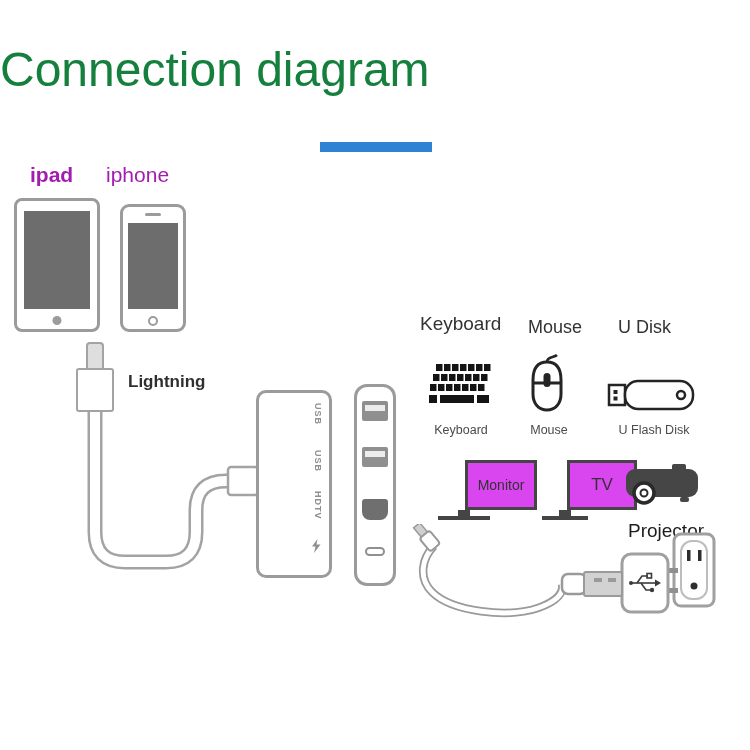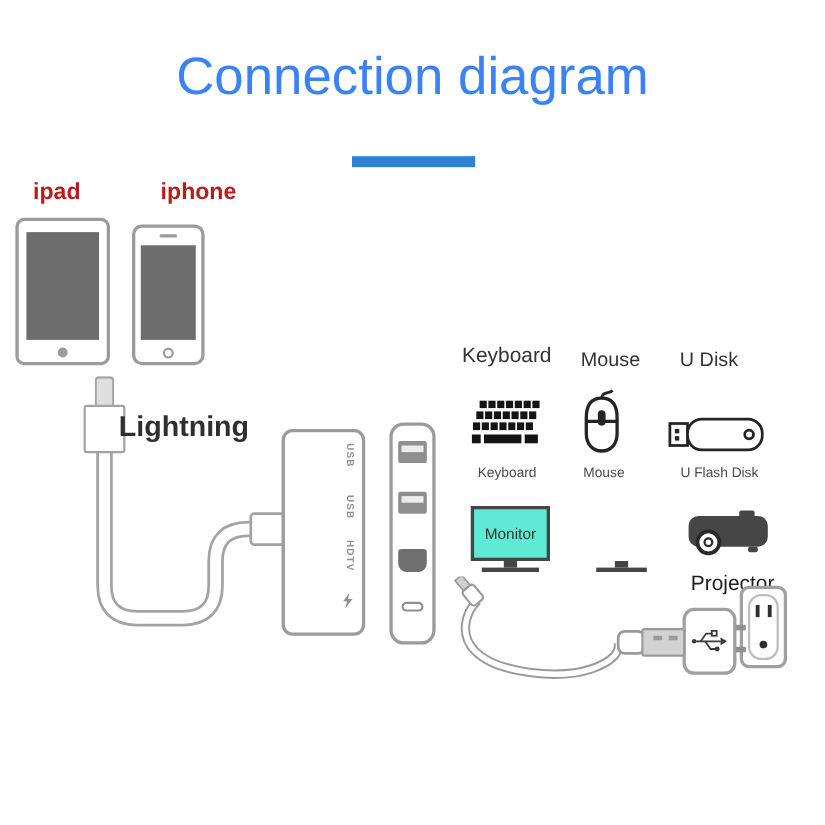--- a/index.html
+++ b/index.html
@@ -4,28 +4,28 @@
 <style>
   * { box-sizing: border-box; margin: 0; padding: 0; }
   html, body { background: #ffffff; }
   #stage {
     position: relative; width: 750px; height: 750px; margin: 0 auto;
     background: #ffffff; overflow: hidden;
     font-family: "Liberation Sans", sans-serif; color: #1a1a1a;
   }
   .abs { position: absolute; }
 
-  .title { top: 42px; left: 0; width: 100%; text-align: center;
-           font-size: 48px; font-weight: 400; color: #3b82f6; }
+  .title { top: 42px; left: 0; width: 100%; 
+           font-size: 48px; font-weight: 400; color: #15803d; }
   .accent-bar { left: 320px; top: 142px; width: 112px; height: 10px; background: #2e82d4; }
 
-  .lbl { color: #b91c1c; }
+  .lbl { color: #a21caf; }
   .lbl-ipad   { left: 30px;  top: 163px; font-size: 21px; font-weight: 600; }
-  .lbl-iphone { left: 106px; top: 163px; font-size: 21px; font-weight: 700; margin-left: 40px; }
-  .lbl-lightning { left: 108px; top: 372px; font-size: 26px; font-weight: 700; color:#2f2f2f; }
+  .lbl-iphone { left: 106px; top: 163px; font-size: 21px; font-weight: 400; }
+  .lbl-lightning { left: 128px; top: 372px; font-size: 17px; font-weight: 700; color:#2f2f2f; }
 
   
   .ipad { left: 14px; top: 198px; width: 86px; height: 134px;
           border: 3px solid #9b9b9b; border-radius: 8px; background: #fff; }
   .ipad-screen { position:absolute; left: 7px; top: 10px; width: 66px; height: 98px; background: #6d6d6d; }
   .ipad-home { position:absolute; left: 50%; bottom: 4px; transform: translateX(-50%);
                width: 9px; height: 9px; border-radius: 50%; background: #9b9b9b; }
 
   .iphone { left: 120px; top: 204px; width: 66px; height: 128px;
             border: 3px solid #9b9b9b; border-radius: 9px; background: #fff; }
@@ -71,22 +71,22 @@
   .kb-svg    { left: 424px; top: 364px; }
   .mouse-svg { left: 522px; top: 354px; }
   .udisk-svg { left: 606px; top: 376px; }
 
   .caption { font-size: 12.5px; color: #4a4a4a; text-align: center; }
   .cap-keyboard { left: 424px; top: 423px; width: 74px; }
   .cap-mouse    { left: 520px; top: 423px; width: 58px; }
   .cap-udisk    { left: 602px; top: 423px; width: 104px; }
 
   
-  .screen-box { background: #5eead4; border: 3px solid #454545; display: flex;
-                align-items: center; justify-content: center; color: #333; }
+  .screen-box { background: #d946ef; border: 3px solid #454545; display: flex;
+                align-items: center; justify-content: center; color: #333; margin-left: 37px; }
   .monitor { left: 428px; top: 460px; width: 72px; height: 50px; font-size: 14px; }
   .tv      { left: 530px; top: 460px; width: 70px; height: 50px; font-size: 17px; }
   .neck { background: #454545; height: 6px; }
   .monitor-neck { left: 458px; top: 510px; width: 12px; }
   .tv-neck      { left: 559px; top: 510px; width: 12px; }
   .base { background: #454545; height: 4px; }
   .monitor-base { left: 438px; top: 516px; width: 52px; }
   .tv-base      { left: 542px; top: 516px; width: 46px; }
 
   .proj-svg { left: 616px; top: 460px; }
@@ -191,20 +191,21 @@
   </svg>
 
   <div class="abs caption cap-keyboard">Keyboard</div>
   <div class="abs caption cap-mouse">Mouse</div>
   <div class="abs caption cap-udisk">U Flash Disk</div>
 
   <div class="abs screen-box monitor">Monitor</div>
   <div class="abs neck monitor-neck"></div>
   <div class="abs base monitor-base"></div>
 
+  <div class="abs screen-box tv">TV</div>
   <div class="abs neck tv-neck"></div>
   <div class="abs base tv-base"></div>
 
   <svg class="abs proj-svg" width="88" height="48" viewBox="0 0 88 48">
     <rect x="10" y="9" width="72" height="28" rx="9" fill="#464646"></rect>
     <rect x="56" y="4" width="14" height="7" rx="2" fill="#464646"></rect>
     <rect x="64" y="37" width="9" height="5" rx="2" fill="#464646"></rect>
     <circle cx="28" cy="33" r="10" fill="#ffffff" stroke="#2a2a2a" stroke-width="3.5"></circle>
     <circle cx="28" cy="33" r="3.5" fill="#ffffff" stroke="#2a2a2a" stroke-width="2"></circle>
   </svg>

